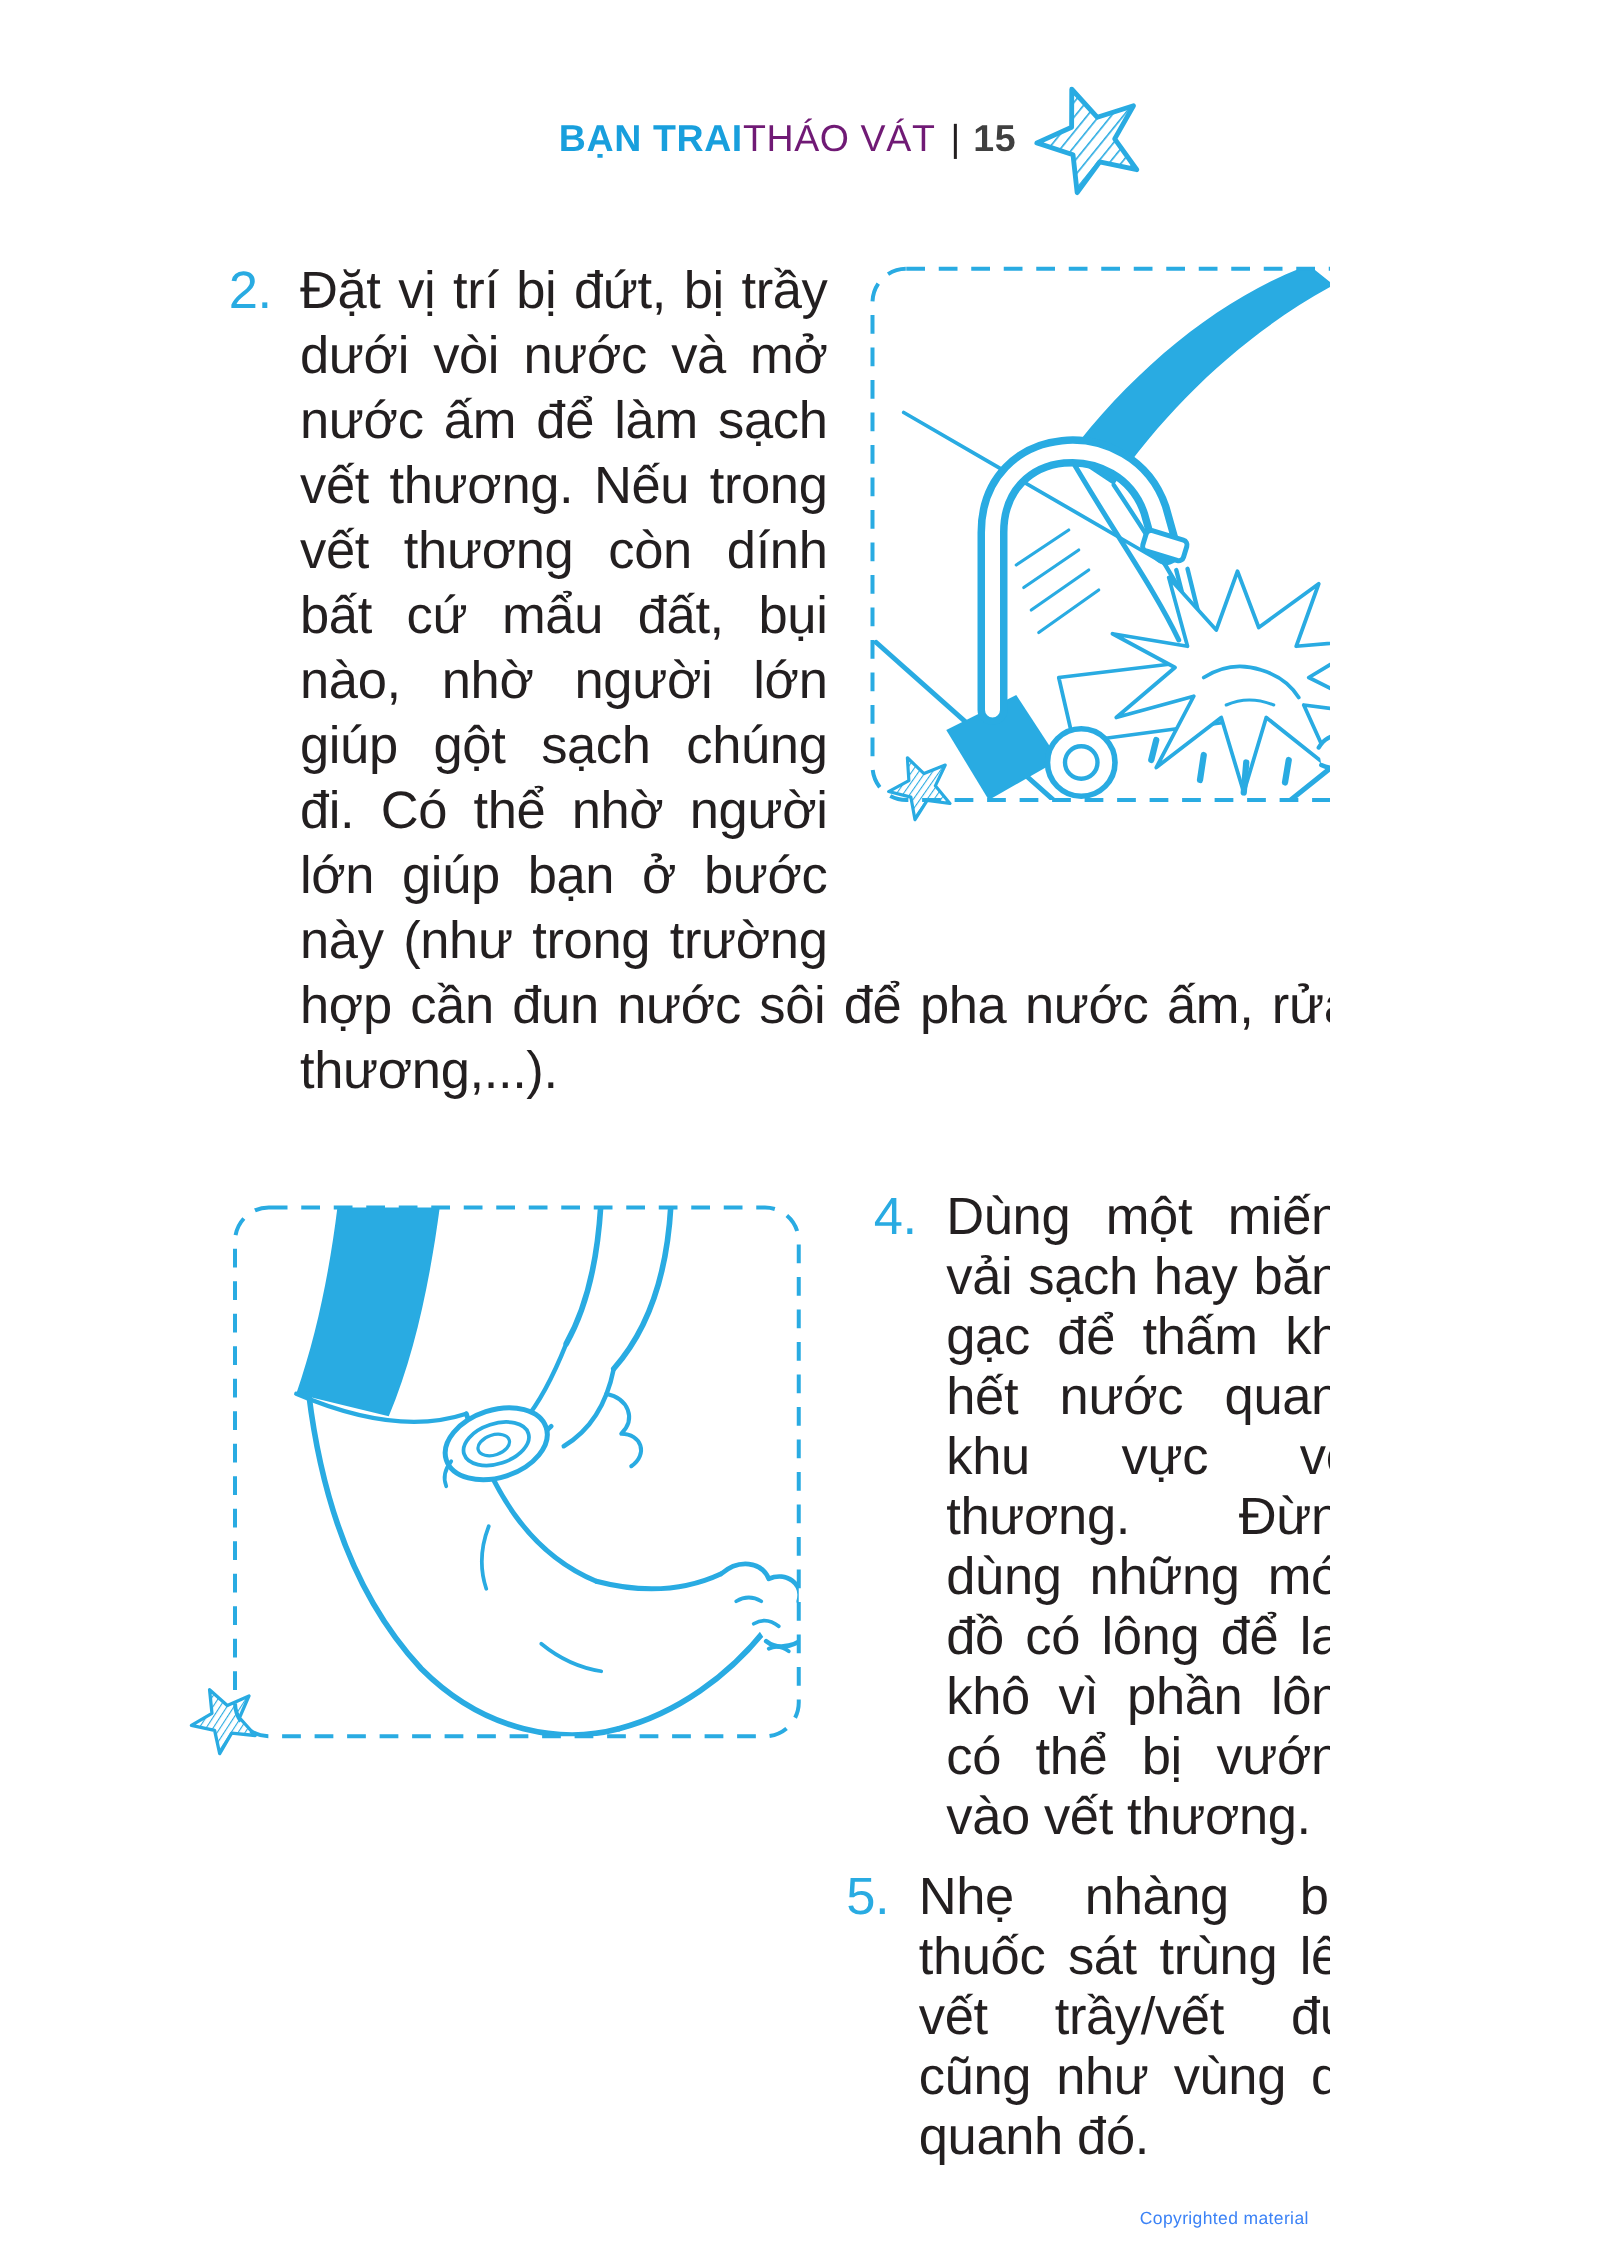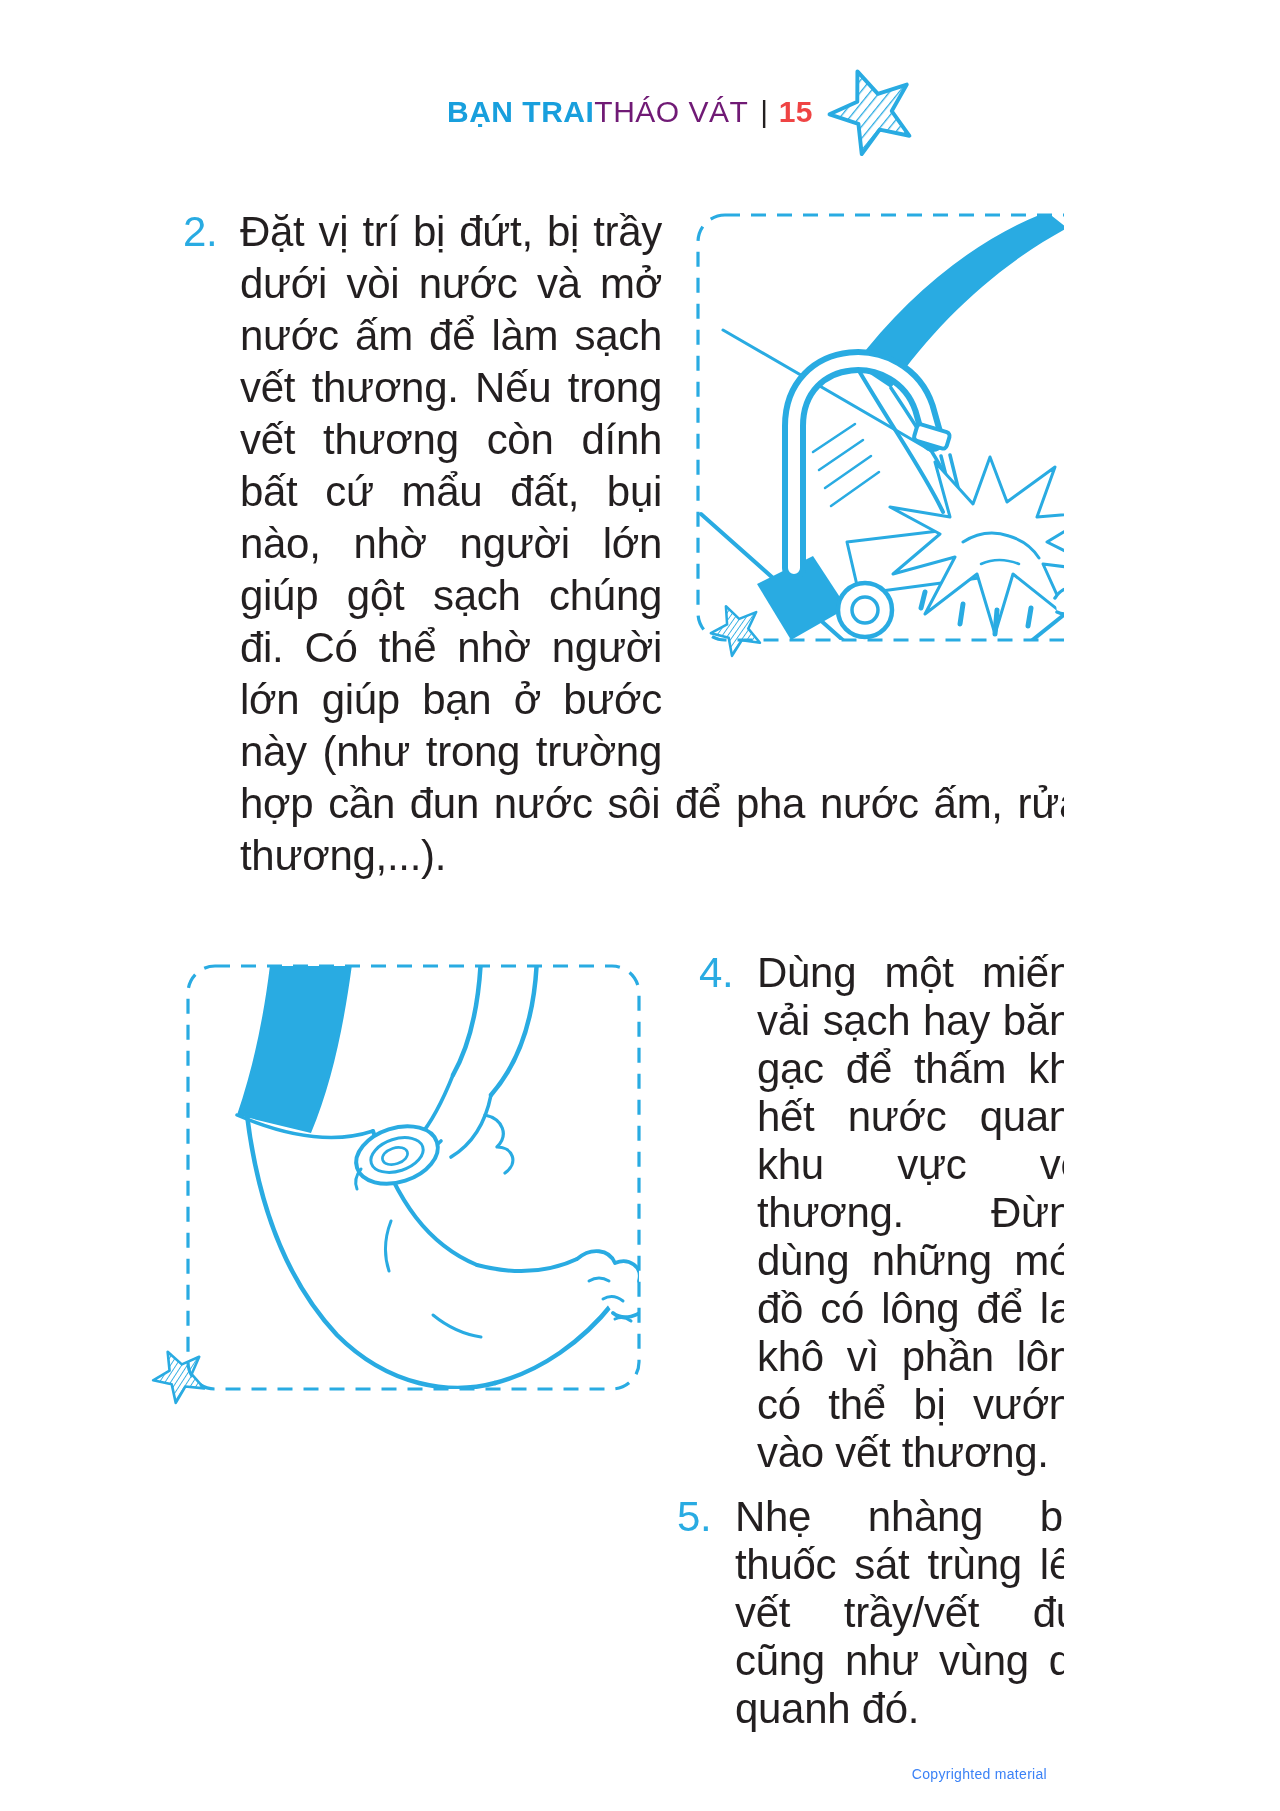--- a/index.html
+++ b/index.html
@@ -8,21 +8,21 @@
     font-family:"Liberation Sans", sans-serif;color:#231F20;
   }
   
   .header{
     position:absolute;top:62px;right:143px;display:flex;align-items:center;
     font-size:30px;letter-spacing:.5px;
   }
   .brand-bold{color:#189FDD;font-weight:700;}
   .brand-light{color:#701a75;font-weight:400;margin-left:0;}
   .hdr-sep{color:#231F20;font-weight:300;margin:0 10px 0 12px;}
-  .hdr-page{color:#ef4444;font-weight:600;}
+  .hdr-page{color:#404040;font-weight:600;}
   .hdr-star{margin-left:12px;width:96px;height:100px;}
   
   .step{
     position:absolute;font-size:42px;letter-spacing:-0.3px;
     text-align:justify;color:#231F20;
   }
   .step .num{display:inline-block;color:#29ABE2;}
   .s23{line-height:52px;}
   .s45{line-height:48px;}
   .hang57{padding-left:57px;}

